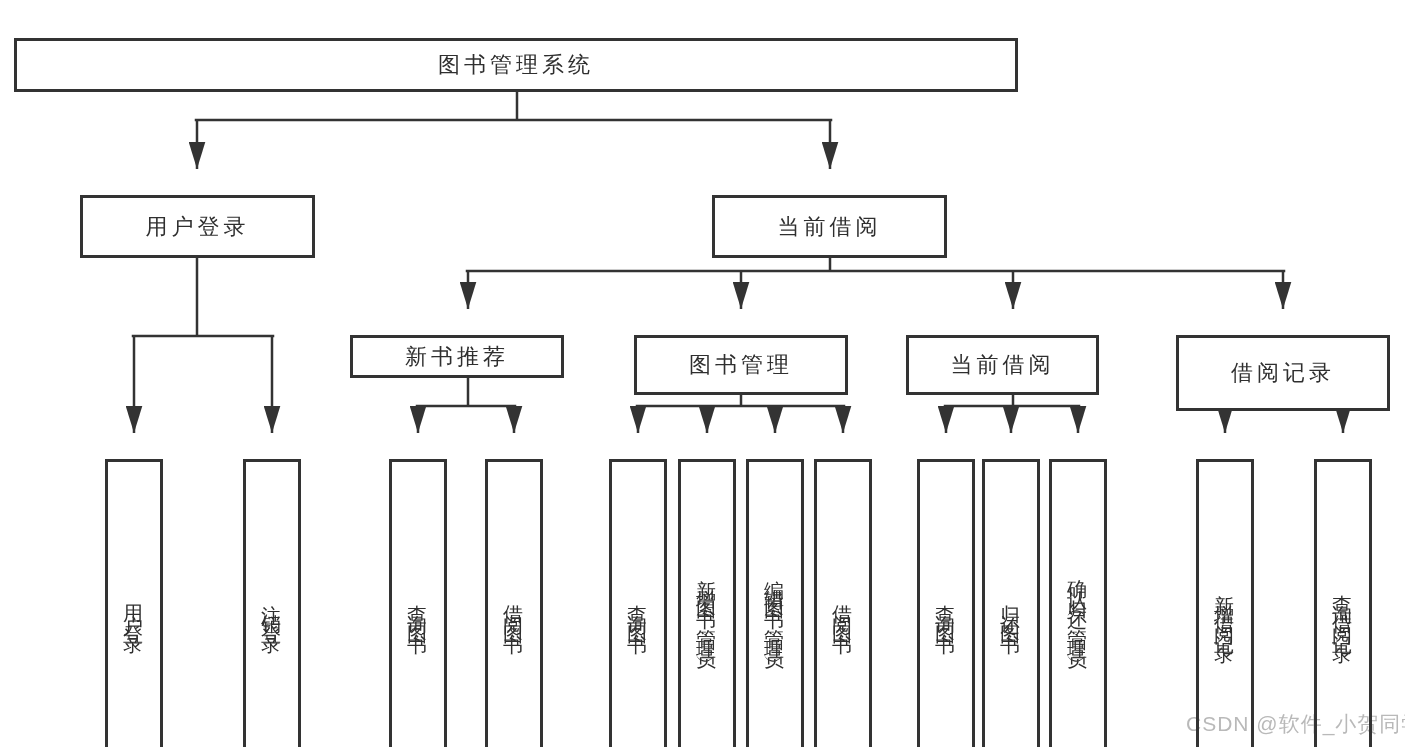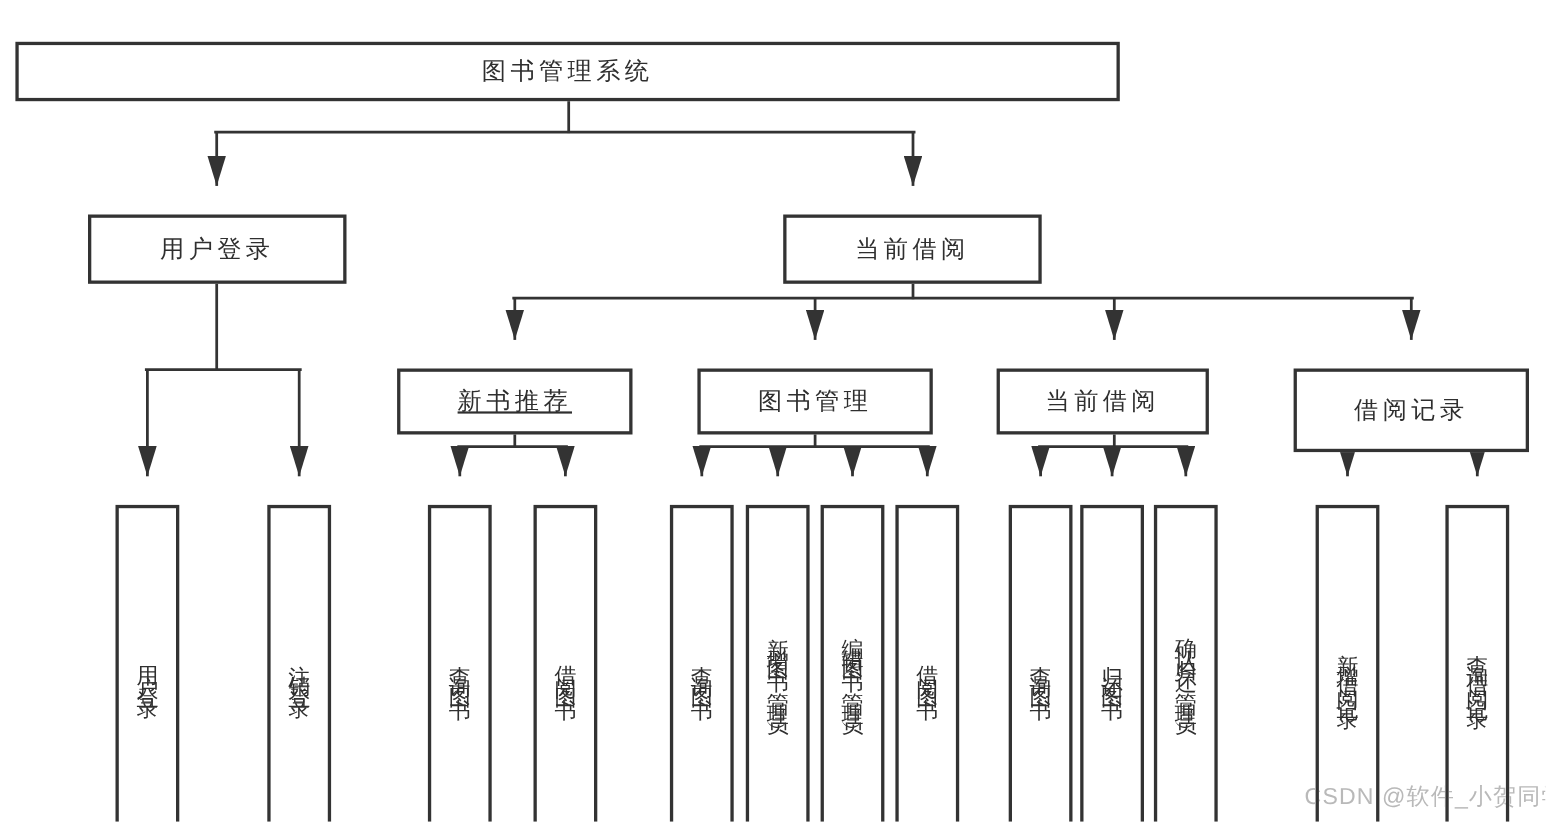--- a/index.html
+++ b/index.html
@@ -116,21 +116,21 @@
       <path d="M1225 406 V433" marker-end="url(#arw)"></path>
       <path d="M1343 406 V433" marker-end="url(#arw)"></path>
     </g>
   </svg>
 
   <div class="node" style="left:14px;top:14px;width:1004px;height:54px;">图书管理系统</div>
 
   <div class="node" style="left:80px;top:171px;width:235px;height:63px;">用户登录</div>
   <div class="node" style="left:712px;top:171px;width:235px;height:63px;">当前借阅</div>
 
-  <div class="node" style="left:361px;top:311px;width:214px;height:60px;text-decoration:underline;">新书推荐</div>
+  <div class="node" style="left:350px;top:311px;width:214px;height:43px;">新书推荐</div>
   <div class="node" style="left:634px;top:311px;width:214px;height:60px;">图书管理</div>
   <div class="node" style="left:906px;top:311px;width:193px;height:60px;">当前借阅</div>
   <div class="node" style="left:1176px;top:311px;width:214px;height:76px;">借阅记录</div>
 
   <div class="node leaf" style="left:105px;top:435px;width:58px;height:300px;">用户登录</div>
   <div class="node leaf" style="left:243px;top:435px;width:58px;height:300px;">注销登录</div>
 
   <div class="node leaf" style="left:389px;top:435px;width:58px;height:300px;">查询图书</div>
   <div class="node leaf" style="left:485px;top:435px;width:58px;height:300px;">借阅图书</div>
 

